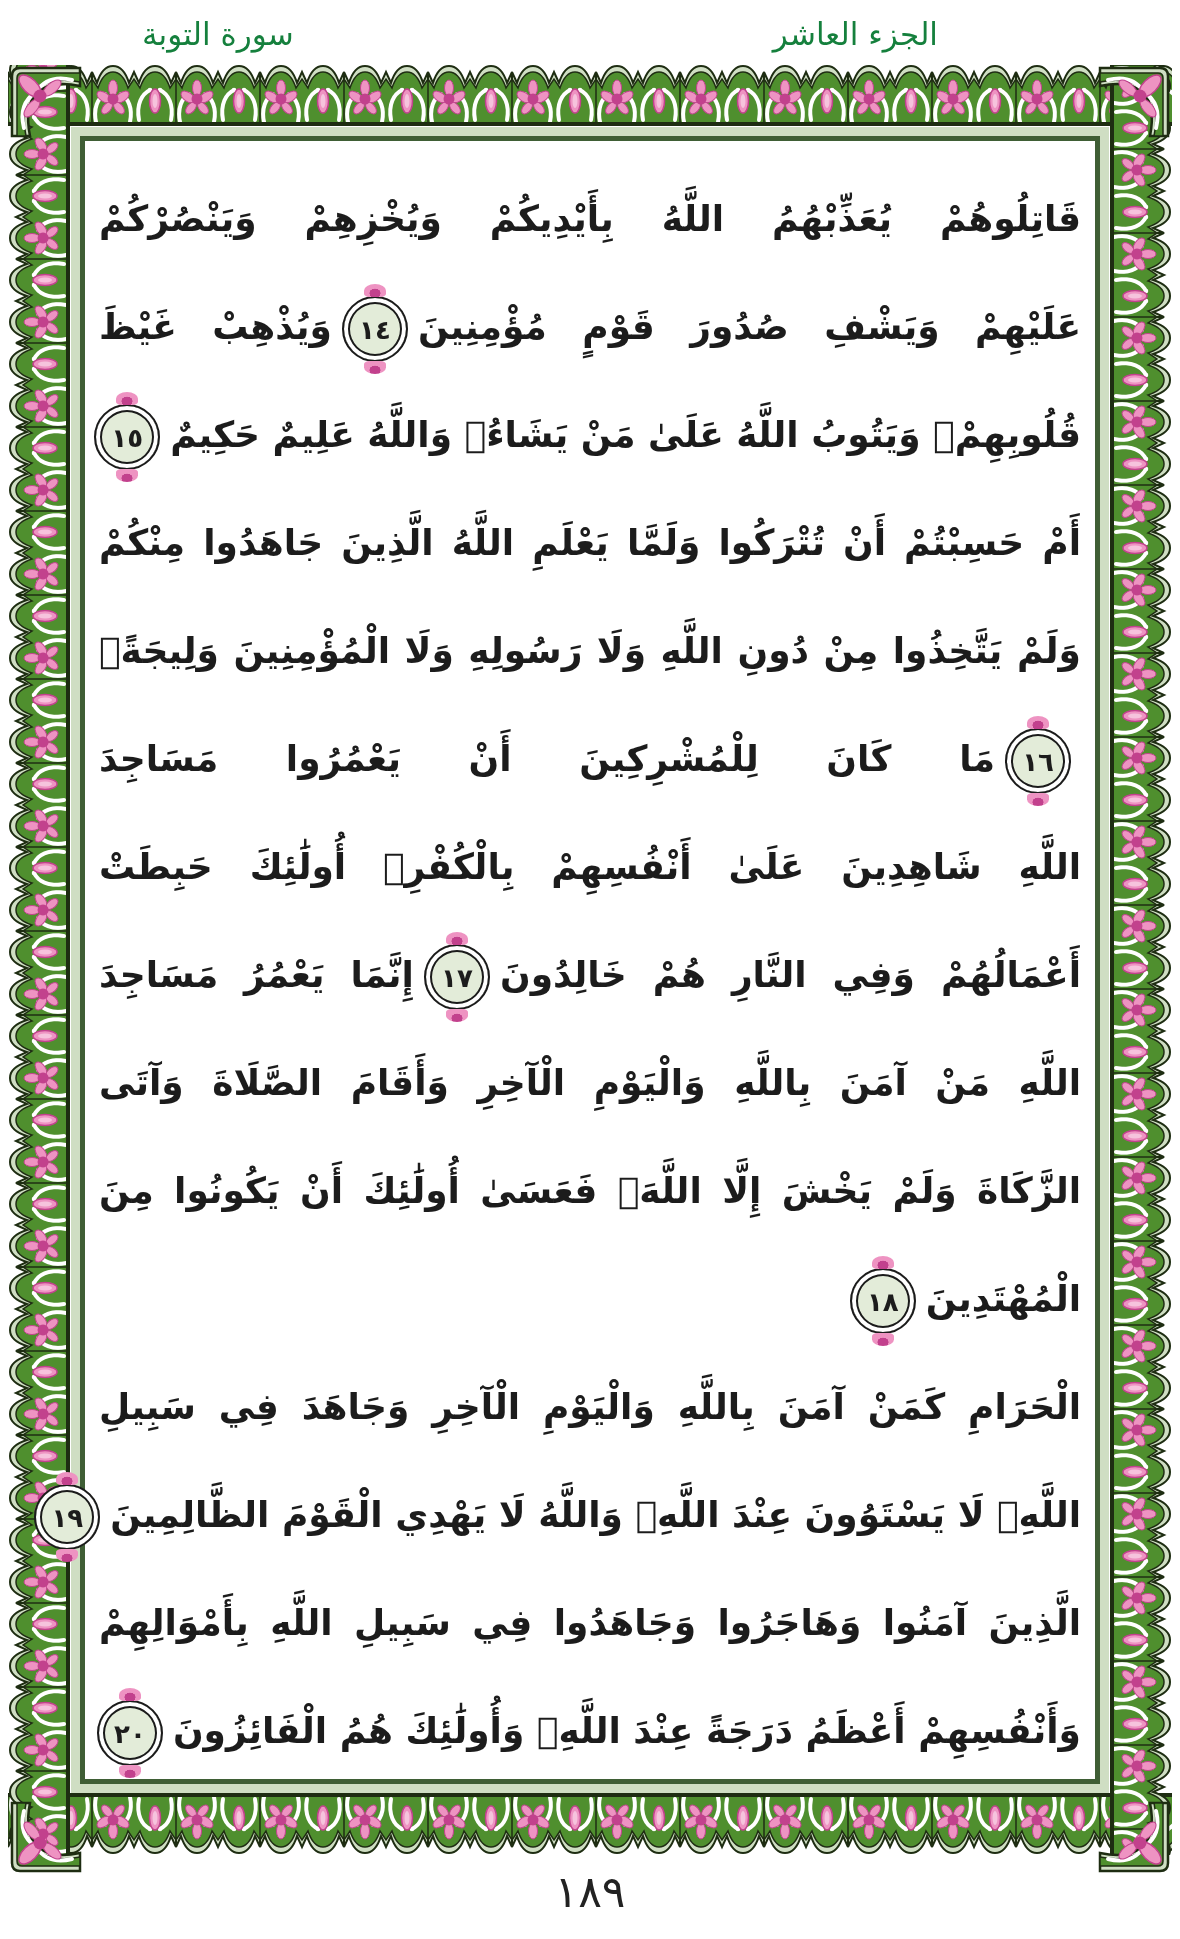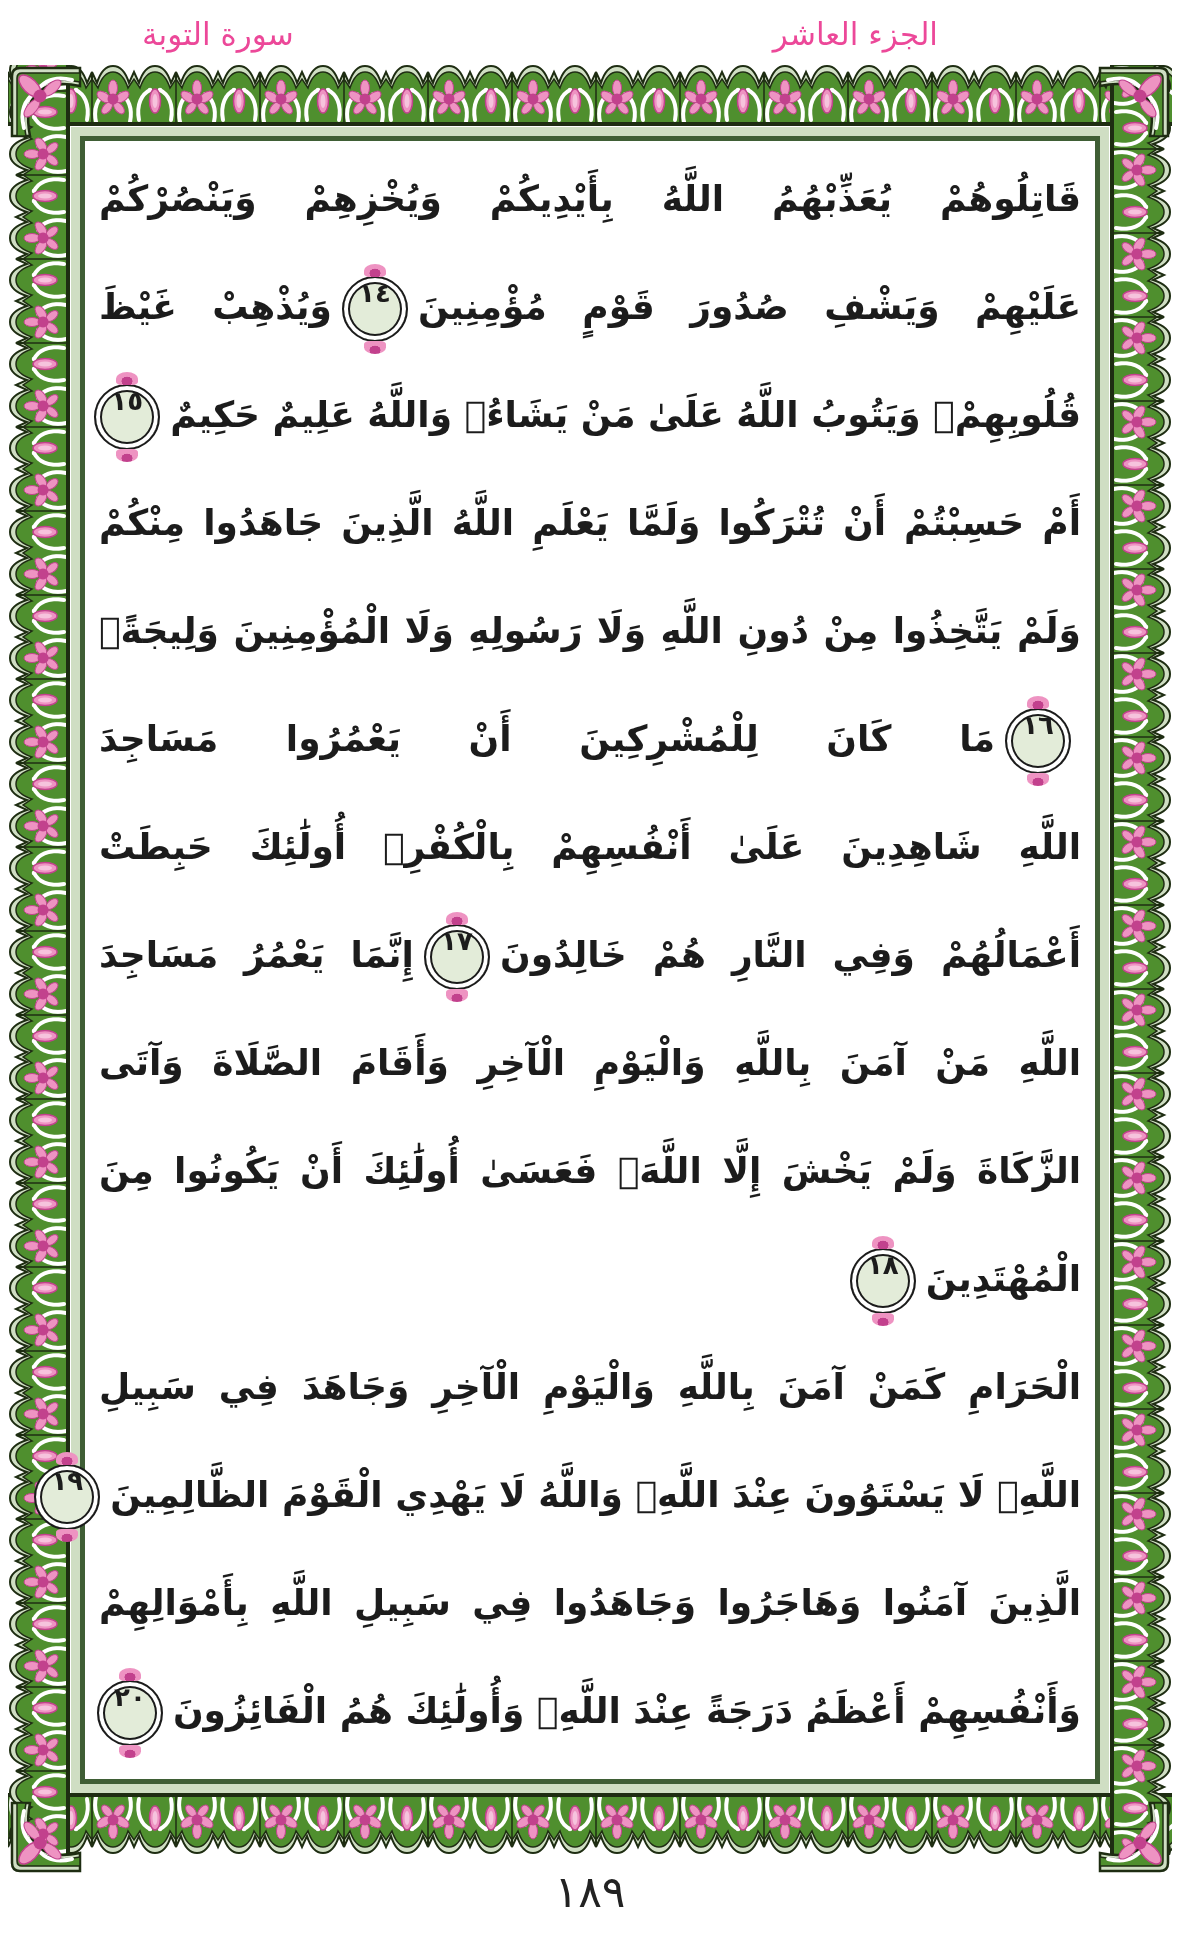--- a/index.html
+++ b/index.html
@@ -2,34 +2,34 @@
 <html lang="ar" dir="rtl" style="--green: #4f8f2e; --sage: #cfdec3; --dark: #1e2d12; --pink: #ee93c2; --pinkdeep: #c2418d; --rule: #3f5e35; --ink: #1c1c1c; --medfill: #e3ecd9;"><head>
 <meta charset="utf-8">
 <style>
   :root{
     --green:#4f8f2e; --sage:#cfdec3; --dark:#1e2d12; --pink:#ee93c2;
     --pinkdeep:#c2418d; --rule:#3f5e35; --ink:#1c1c1c; --medfill:#e3ecd9;
   }
   html,body{margin:0;padding:0;}
   body{width:1180px;height:1939px;position:relative;background:#ffffff;overflow:hidden;
        font-family:"DejaVu Sans",sans-serif;color:var(--ink);}
-  .hdr{position:absolute;top:10px;font-size:31px;line-height:48px;color:#ec4899;white-space:nowrap;}
+  .hdr{position:absolute;top:10px;font-size:31px;line-height:48px;color:#15803d;white-space:nowrap;}
   .hdr-right{right:242px;}
   .hdr-left{left:142px;}
   .band{position:absolute;}
   .band svg{display:block;}
   .corner{position:absolute;width:84px;height:84px;}
   .text-frame{position:absolute;left:80px;right:80px;top:136px;bottom:155px;
               background:#fff;border:5px solid var(--rule);
               box-shadow:0 0 0 9px var(--sage);}
-  .text-area{position:absolute;inset:0;padding:4px 14px;direction:rtl;}
+  .text-area{position:absolute;inset:0;padding:24px 14px;direction:rtl;}
   .qline{height:108px;line-height:108px;font-size:36px;font-weight:bold;
          text-align:justify;text-align-last:justify;white-space:nowrap;color:var(--ink);}
   .atext{letter-spacing:0.5px;}
-  .verse{position:relative;display:inline-flex;justify-content:center;
+  .verse{position:relative;display:inline-flex;align-items:center;justify-content:center;
          width:62px;height:62px;border-radius:50%;background:var(--medfill);
          border:2px solid #1b1b1b;box-shadow:inset 0 0 0 4px #fff,inset 0 0 0 6px #1b1b1b;
          vertical-align:middle;margin:0 10px;}
   .verse::before,.verse::after{content:"";position:absolute;left:50%;transform:translateX(-50%);
          width:22px;height:13px;background:radial-gradient(ellipse at 50% 70%,var(--pinkdeep) 0 35%,var(--pink) 36% 100%);
          border-radius:50% 50% 25% 25%;}
   .verse::before{top:-14px;}
   .verse::after{bottom:-14px;border-radius:25% 25% 50% 50%;}
   .vnum{font-size:26px;font-weight:bold;line-height:1;padding-top:2px;}
   .pagenum{position:absolute;top:1866px;left:0;width:100%;text-align:center;

